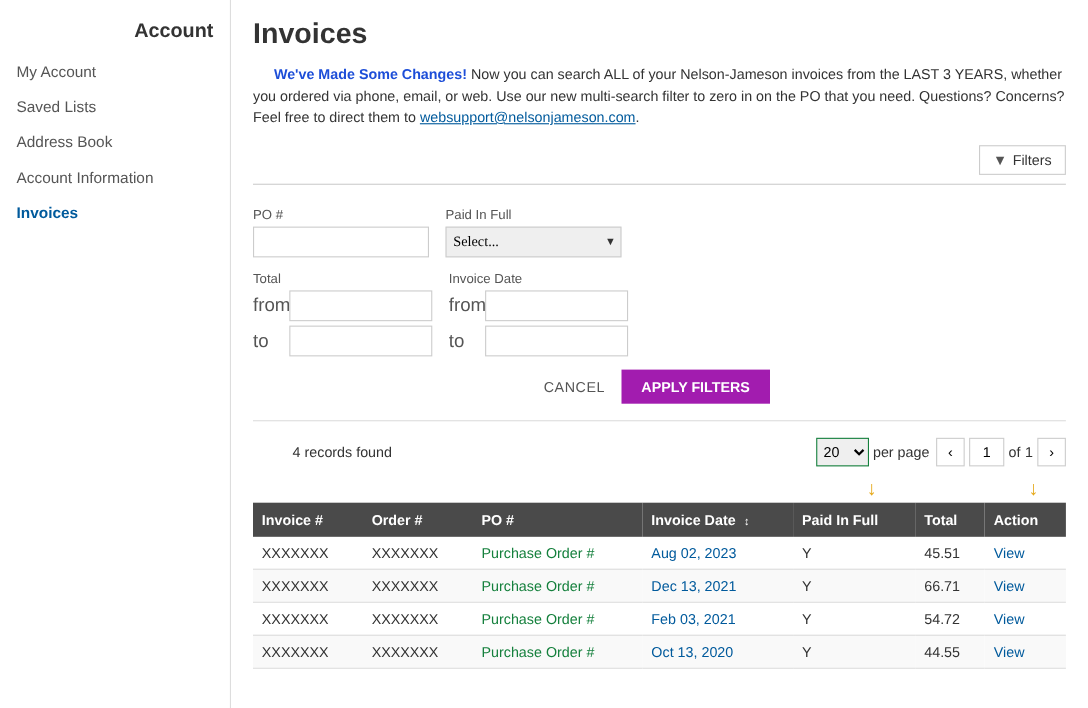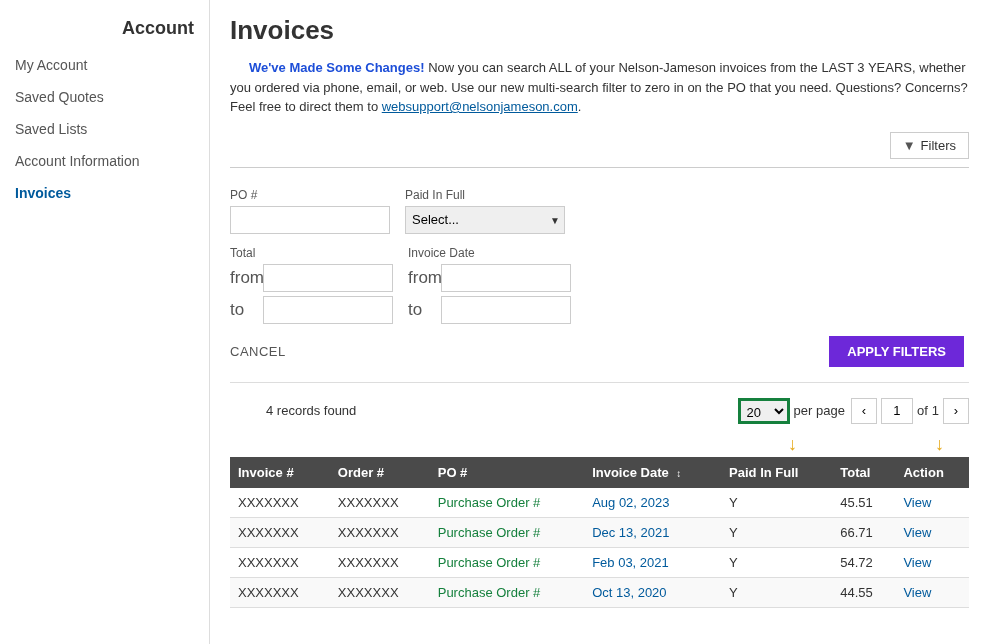--- a/index.html
+++ b/index.html
@@ -33,30 +33,30 @@
     .filter-group label { font-size: 12px; color: #555; }
     .filter-group input[type="text"] { border: 1px solid #ccc; padding: 4px 6px; font-size: 13px; height: 28px; width: 160px; }
     .filter-group select { border: 1px solid #ccc; padding: 4px 6px; font-size: 13px; height: 28px; width: 160px; }
 
     .range-group { display: flex; flex-direction: column; gap: 4px; }
     .range-group label { font-size: 12px; color: #555; }
     .range-row { display: flex; align-items: center; gap: 5px; }
     .range-row span { font-size: 17px; color: #555; width: 28px; }
     .range-row input { border: 1px solid #ccc; padding: 4px 6px; font-size: 13px; height: 28px; width: 130px; }
 
-    .filter-actions { display: flex; justify-content: space-between; align-items: center; gap: 15px; margin-top: 10px; padding-right: 5px; }
+    .filter-actions { display: flex; justify-content: center; align-items: center; gap: 15px; margin-top: 10px; padding-right: 5px; }
     .cancel-btn { background: none; border: none; color: #555; font-size: 13px; cursor: pointer; letter-spacing: 0.5px; }
-    .apply-btn { background: #6d28d9; color: #fff; border: none; padding: 8px 18px; font-size: 13px; cursor: pointer; font-weight: bold; }
+    .apply-btn { background: #a21caf; color: #fff; border: none; padding: 8px 18px; font-size: 13px; cursor: pointer; font-weight: bold; }
 
     
     .pagination-bar { display: flex; align-items: center; justify-content: space-between; margin-bottom: 10px; }
     .records-found { font-size: 13px; color: #333; margin-left: 36px; }
     .pagination-controls { display: flex; align-items: center; gap: 6px; }
     .per-page-select { display: flex; align-items: center; gap: 4px; }
-    .per-page-select select { border: 3px solid #15803d; padding: 3px 2px; font-size: 13px; height: 26px; }
+    .per-page-select select { border: 1px solid #15803d; padding: 3px 2px; font-size: 13px; height: 26px; }
     .per-page-label { font-size: 13px; }
     .page-nav { display: flex; align-items: center; gap: 4px; }
     .page-nav button { border: 1px solid #ccc; background: #fff; width: 26px; height: 26px; cursor: pointer; font-size: 13px; display: flex; align-items: center; justify-content: center; }
     .page-input { border: 1px solid #ccc; width: 32px; height: 26px; text-align: center; font-size: 13px; }
     .page-of { font-size: 13px; }
 
     
     .invoice-table { width: 100%; border-collapse: collapse; font-size: 13px; }
     .invoice-table thead tr { background: #4a4a4a; color: #fff; }
     .invoice-table thead th { padding: 8px 8px; text-align: left; font-weight: bold; white-space: nowrap; }
@@ -67,38 +67,38 @@
     .invoice-table tbody td { padding: 7px 8px; color: #333; }
     .invoice-table tbody td.po-link { color: #15803d; cursor: pointer; margin-left: 14px; }
     .invoice-table tbody td.date-cell { color: #005a9c; }
     .invoice-table tbody td.action-cell a { color: #005a9c; text-decoration: none; }
 
     
     .arrow-indicator { color: #e6a817; font-size: 18px; text-align: center; }
 
     
     .select-wrapper { position: relative; display: inline-block; }
-    .select-wrapper select { appearance: none; padding-right: 26px; }
+    .select-wrapper select { appearance: none; padding-right: 26px; font-family: Liberation Serif, serif; }
     .select-wrapper::after { content: '▼'; position: absolute; right: 5px; top: 50%; transform: translateY(-50%); font-size: 10px; pointer-events: none; color: #333; }
   </style>
 </head>
 <body>
 
 <div class="layout">
 
   <div class="sidebar">
     <div class="sidebar-section-title">Account</div>
     <div class="sidebar-item">
       <span>My Account</span>
     </div>
     <div class="sidebar-item">
-      <span>Saved Quotes</span>
-    </div>
-    <div class="sidebar-item">
       <span>Saved Lists</span>
+    </div>
+    <div class="sidebar-item">
+      <span>Address Book</span>
     </div>
     <div class="sidebar-item">
       <span>Account Information</span>
     </div>
     <div class="sidebar-item active">
       <span>Invoices</span>
     </div>
   </div>
 
   <div class="main">

